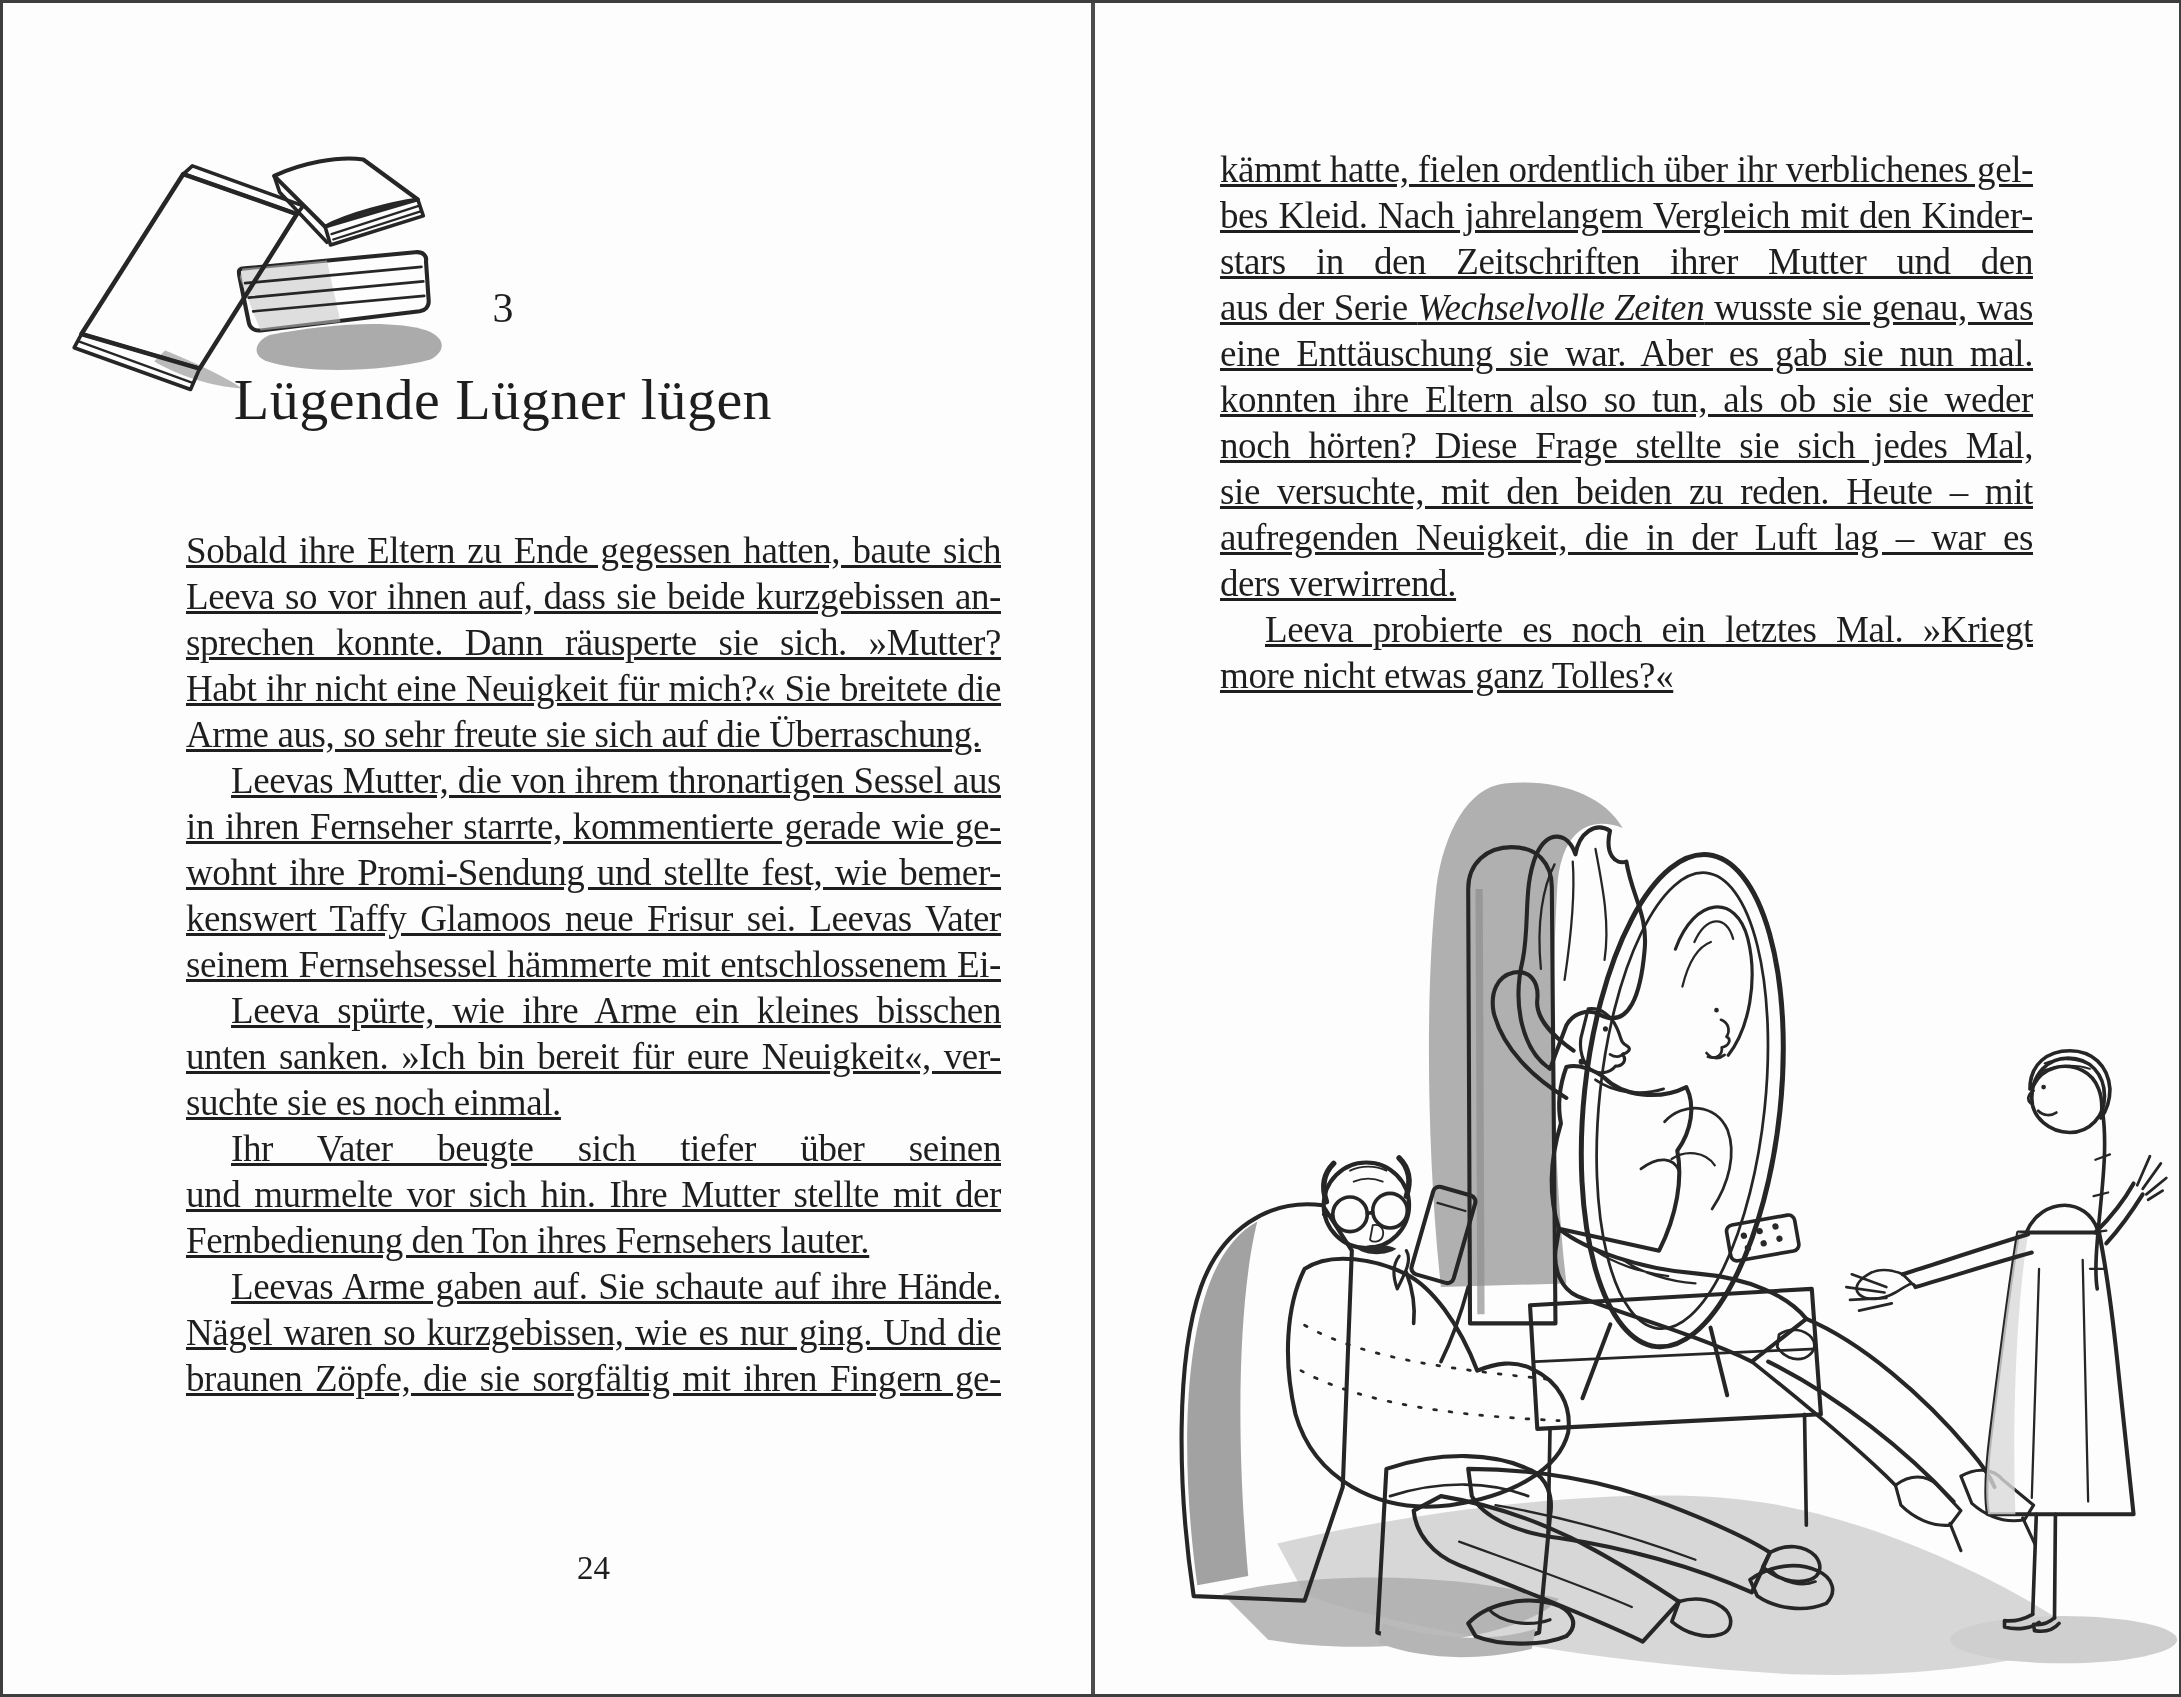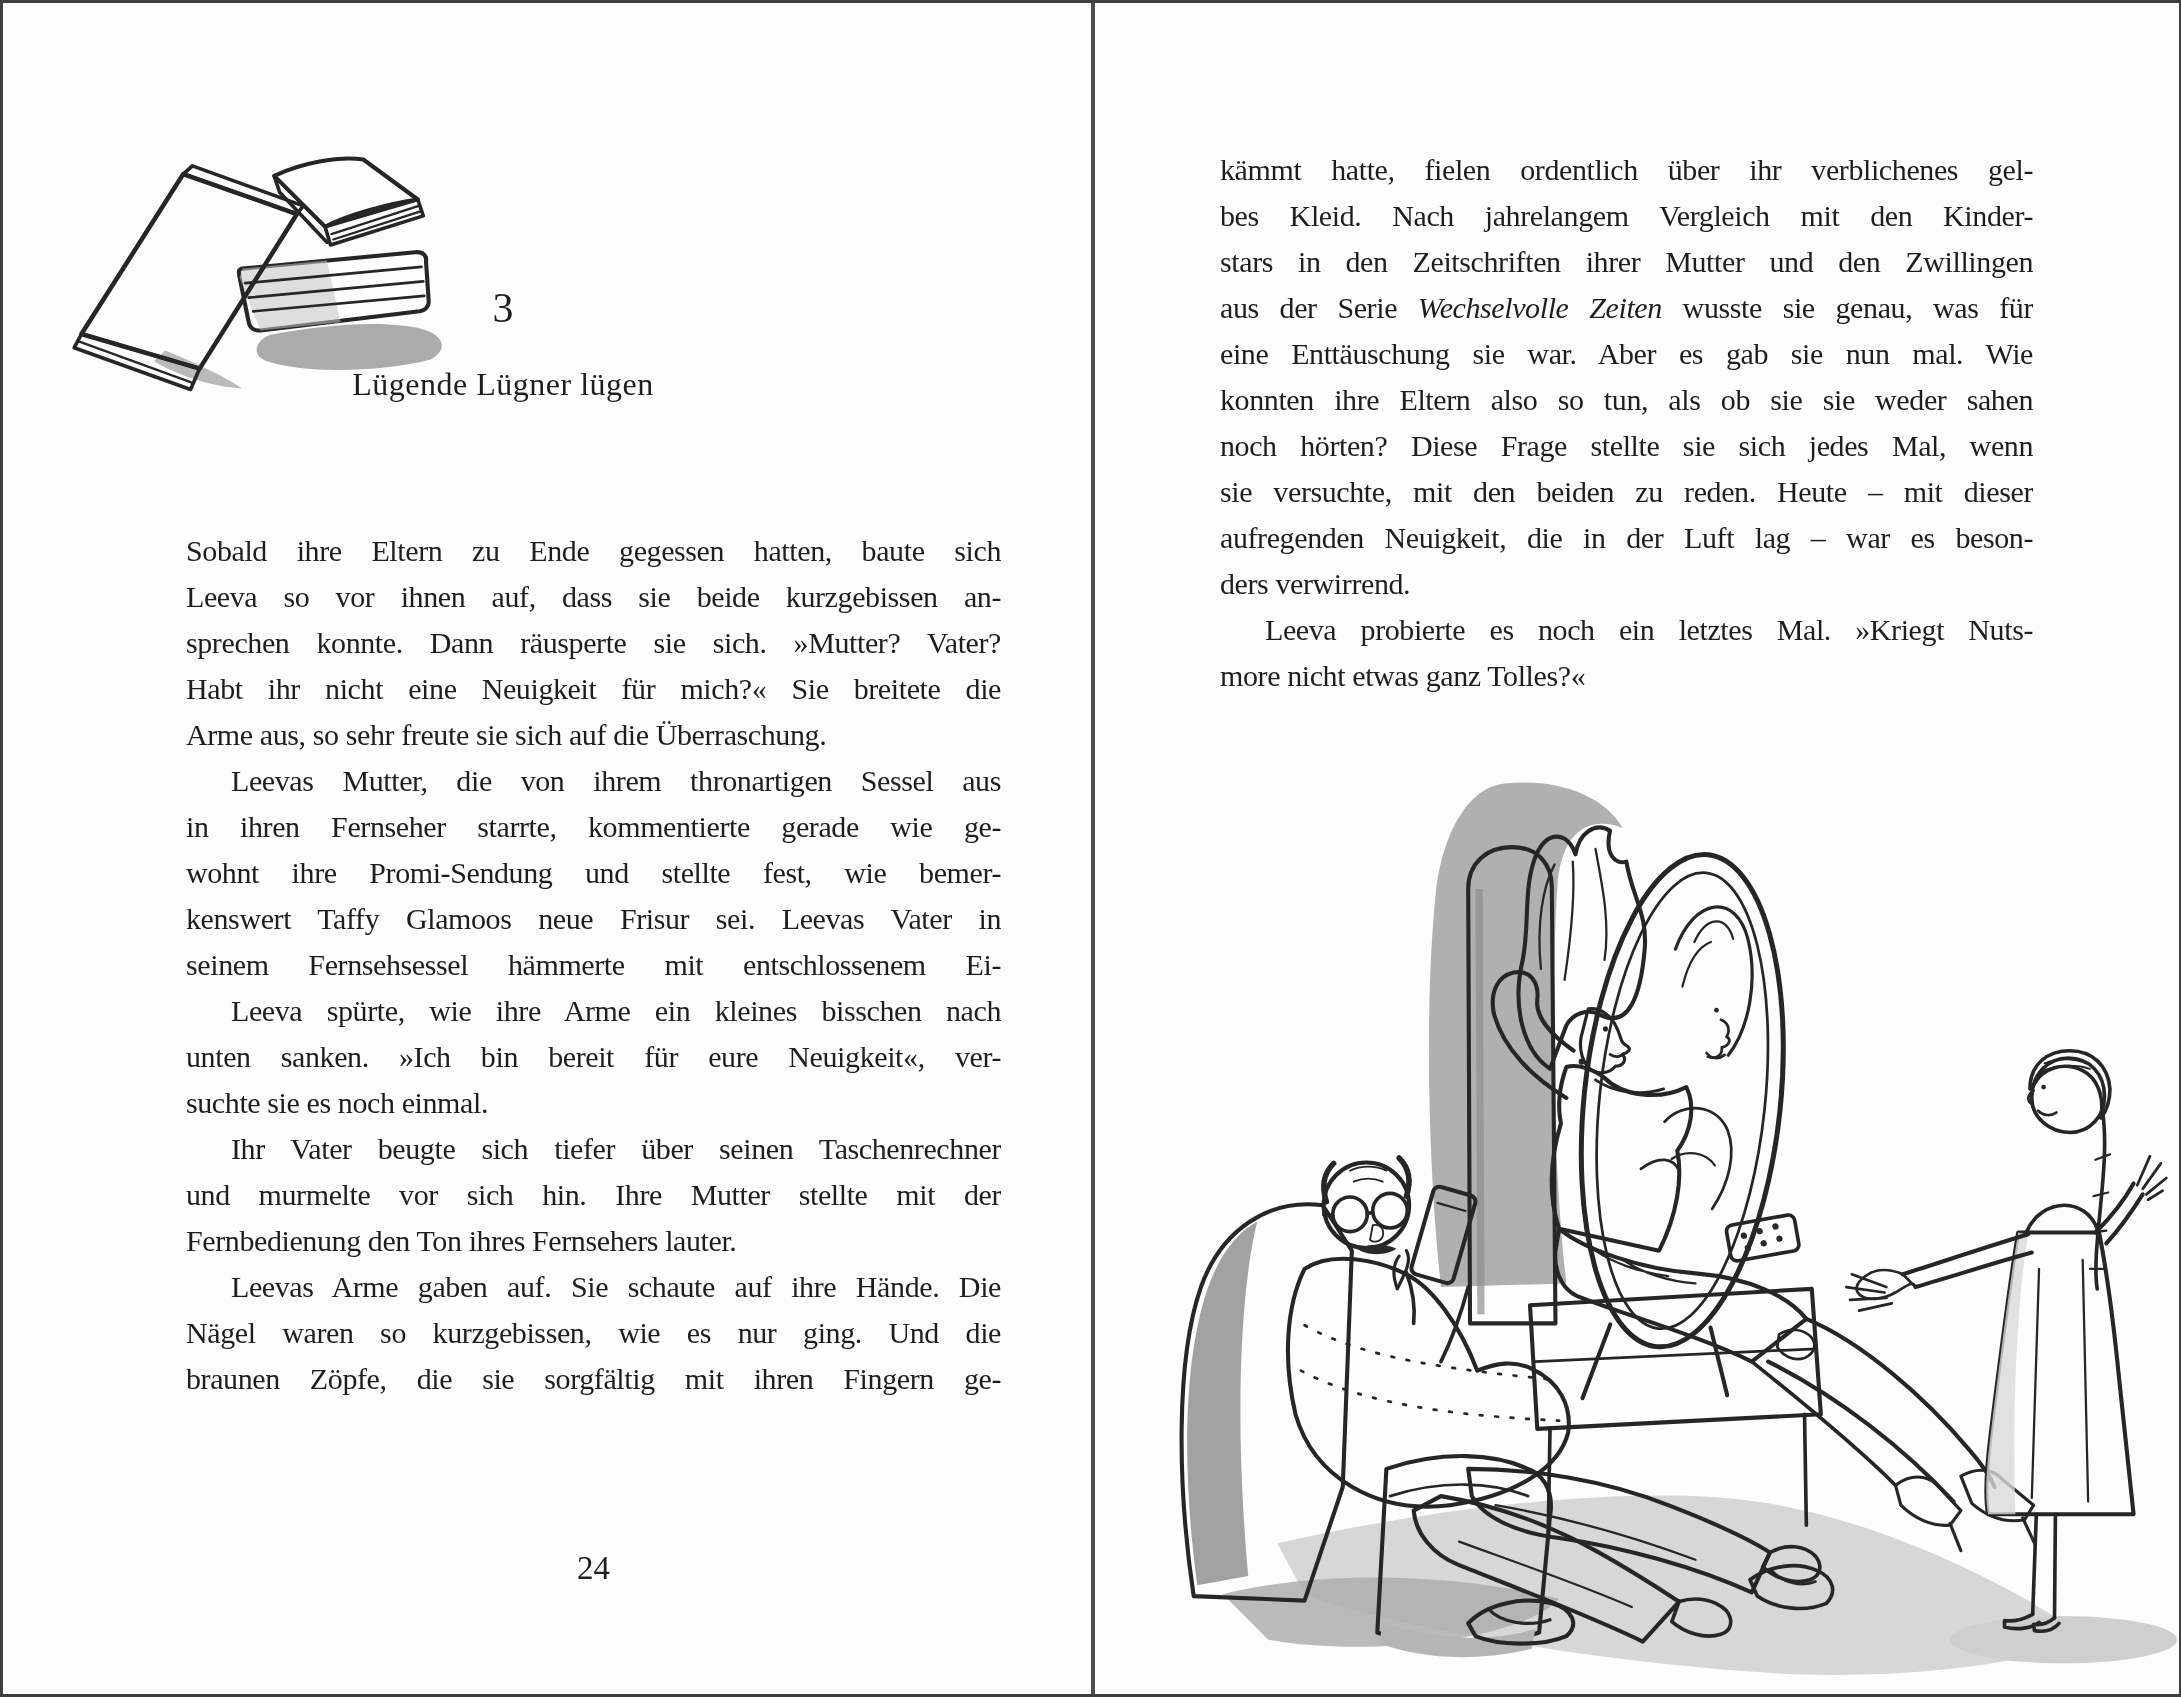--- a/index.html
+++ b/index.html
@@ -9,23 +9,23 @@
     font-family:"Liberation Serif","DejaVu Serif",serif;color:#1e1e1e;
   }
   .gutter{position:absolute;left:1088px;top:0;width:3.6px;height:100%;background:#4d4d4d;}
   .page{position:absolute;top:0;height:100%;}
   .page.left{left:0;width:1088px;}
   .page.right{left:1092px;width:1086px;}
 
   .chapnum{position:absolute;left:162px;top:284px;width:676px;text-align:center;
     font-size:42px;line-height:1;}
   .chaptitle{position:absolute;left:162px;top:362px;width:676px;text-align:center;
-    font-size:32px;line-height:1.2;letter-spacing:0.5px;}
-
-  .body-col{position:absolute;font-size:30px;letter-spacing:-0.4px;}
+    font-size:58px;line-height:1.2;letter-spacing:0.5px;}
+
+  .body-col{position:absolute;font-size:37px;letter-spacing:-0.4px;text-decoration:underline;}
   #left-body{left:183px;top:525px;width:815px;}
   #right-body{left:125px;top:144px;width:813px;} 
   .line{height:46px;line-height:46px;overflow:hidden;
     text-align:justify;text-align-last:justify;}
   .line.rag{text-align-last:left;}
   .line.indent{text-indent:45px;}
   .pagenum{position:absolute;left:183px;top:1547px;width:815px;text-align:center;
     font-size:33px;}
 
   .books-illo{position:absolute;left:53px;top:120px;width:400px;height:273px;}

